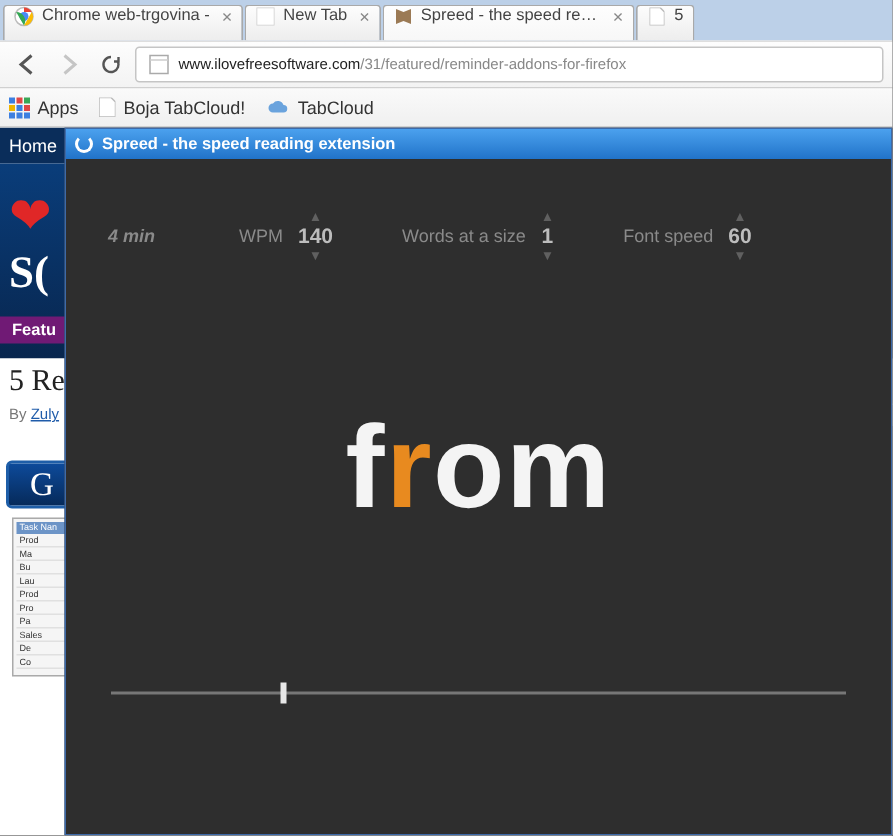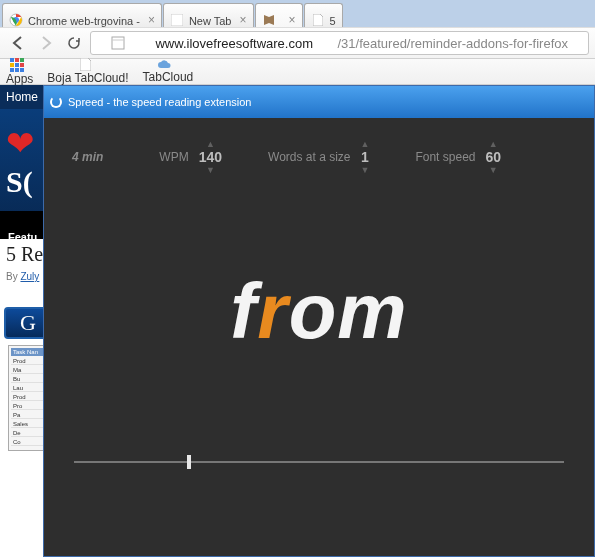--- a/index.html
+++ b/index.html
@@ -1,81 +1,81 @@
 <!DOCTYPE html>
 <html><head>
 <meta charset="utf-8">
 <style>
 * { margin:0; padding:0; box-sizing:border-box; font-family:Arial,Helvetica,sans-serif; }
 body { width:595px; height:557px; overflow:hidden; background:#fff; position:relative; }
 
 
 .tab-strip { height:27px; background:#bcd0e8; display:flex; align-items:flex-end; padding-left:2px; overflow:hidden; }
-.tab { height:24px; background:linear-gradient(#fdfdfd,#ededed); border:1px solid #a9a9a9; border-bottom:none; border-radius:3px 3px 0 0; display:flex; align-items:flex-end; padding:0 6px; font-size:11px; margin-right:1px; min-width:0; }
+.tab { height:24px; background:linear-gradient(#fdfdfd,#ededed); border:1px solid #a9a9a9; border-bottom:none; border-radius:3px 3px 0 0; display:flex; align-items:flex-start; padding:0 6px; font-size:11px; margin-right:1px; min-width:0; }
 .tab.active { background:linear-gradient(#fefefe,#f7f7f7); }
 .tab-favicon { width:14px; height:14px; margin-right:5px; display:flex; align-items:center; justify-content:center; font-size:10px; flex-shrink:0; }
 .tab-title { white-space:nowrap; overflow:hidden; text-overflow:ellipsis; max-width:120px; color:#444; font-size:11px; }
 .tab-close { margin-left:8px; color:#888; font-size:12px; cursor:pointer; flex-shrink:0; }
 
 
 .toolbar { height:32px; background:linear-gradient(#fdfdfd,#f3f3f3); border-top:1px solid #dedede; border-bottom:1px solid #d0d0d0; display:flex; align-items:center; padding:0 6px; }
 .t-btn { width:24px; height:24px; display:flex; align-items:center; justify-content:center; margin-right:4px; color:#666; cursor:pointer; border-radius:3px; }
 .t-btn.dis { color:#c5c5c5; cursor:default; }
-.omni { flex:1; height:24px; background:#fff; border:1px solid #c5c5c5; border-radius:3px; display:flex; align-items:center; padding:0 20px; font-size:13px; color:#444; overflow:hidden;justify-content:space-between; }
+.omni { flex:1; height:24px; background:#fff; border:1px solid #c5c5c5; border-radius:3px; display:flex; align-items:center; padding:0 8px; font-size:10px; color:#444; overflow:hidden; }
 .omni .globe { color:#777; margin-right:6px; font-size:12px; }
 .omni .host { color:#222; }
 .omni .path { color:#888; }
 
 
 .bookbar { height:26px; background:linear-gradient(#fafafa,#f0f0f0); border-bottom:1px solid #d0d0d0; display:flex; align-items:center; padding:0 6px; font-size:12px; }
-.book-item { display:flex; align-items:center; margin-right:14px; color:#333; cursor:pointer;flex-direction:column; }
+.book-item { display:flex; align-items:center; margin-right:14px; color:#333; cursor:pointer; }
 .book-item .ic { margin-right:5px; font-size:12px; }
 .apps-ic { width:14px; height:14px; display:grid; grid-template-columns:repeat(3,1fr); grid-template-rows:repeat(3,1fr); gap:1px; margin-right:5px; }
 .apps-ic div { background:#3d7fe0; }
 .apps-ic div:nth-child(2){background:#e04646}
 .apps-ic div:nth-child(3){background:#3aa757}
 .apps-ic div:nth-child(4){background:#f0b500}
 .apps-ic div:nth-child(5){background:#3d7fe0}
 .apps-ic div:nth-child(6){background:#e04646}
 
 
 .viewport { position:absolute; left:0; right:0; top:85px; bottom:0; overflow:hidden; }
 
 
 .bg-page { position:absolute; left:0; top:0; width:100%; height:100%; }
 .bg-nav { background:#0a2d5a; color:#fff; width:100%; height:24px; font-size:12px; display:flex; align-items:center; padding-left:6px; }
 .bg-band { position:absolute; left:0; top:24px; width:100%; height:130px; background:linear-gradient(180deg,#0a3d7a,#08264e); }
 .bg-heart { position:absolute; left:6px; top:38px; font-size:34px; color:#e02727; }
 .bg-sq { position:absolute; left:6px; top:80px; font-size:30px; font-weight:bold; color:#fff; font-family:serif; }
-.bg-featured { position:absolute; left:0; top:126px; background:#000000; color:#fff; font-size:11px; font-weight:bold; padding:20px 8px; }
+.bg-featured { position:absolute; left:0; top:126px; background:#701a75; color:#fff; font-size:11px; font-weight:bold; padding:3px 8px; }
 .bg-title { position:absolute; left:0; top:154px; background:#fff; padding:4px 6px; font-size:20px; font-family:Georgia,serif; color:#222; width:100%; }
 .bg-by { position:absolute; left:0; top:184px; background:#fff; padding:2px 6px; font-size:10px; color:#777; width:100%; }
 .bg-by a { color:#205caa; text-decoration:underline; }
 .bg-g { position:absolute; left:4px; top:222px; width:48px; height:32px; background:linear-gradient(180deg,#0d4a9a,#062a5a); border:2px solid #1e5ea8; border-radius:4px; color:#fff; font-size:22px; font-family:serif; display:flex; align-items:center; justify-content:center; }
 .bg-gantt { position:absolute; left:8px; top:260px; width:42px; background:#f5f5f5; border:1px solid #aaa; font-size:6px; padding:2px; }
 .bg-gantt .hdr { background:#6c94c7; color:#fff; padding:1px 2px; margin-bottom:2px; }
 .bg-gantt .row { padding:0 2px; color:#333; margin-bottom:2px; border-bottom:1px solid #e0e0e0; }
 .bg-no { position:absolute; left:30px; bottom:8px; color:#fff; font-size:13px; font-style:italic; }
 
 
 .spreed-window { position:absolute; left:43px; top:0; right:0; bottom:0; background:#2e2e2e; border:1px solid #3d6aa9; }
-.spreed-title { height:32px; background:linear-gradient(#4ba1ee,#2173c9); color:#fff; font-size:11px; font-weight:normal; display:flex; align-items:center; padding-left:6px; }
+.spreed-title { height:20px; background:linear-gradient(#4ba1ee,#2173c9); color:#fff; font-size:11px; font-weight:bold; display:flex; align-items:center; padding-left:6px; }
 .spreed-title .tic { margin-right:6px; width:12px; height:12px; border:2px solid #fff; border-radius:50%; border-top-color:transparent; animation:spin 2s linear infinite; }
 @keyframes spin { to { transform:rotate(360deg); } }
 .spreed-body { position:absolute; top:20px; left:0; right:0; bottom:0; }
 
 .settings-row { display:flex; align-items:center; justify-content:flex-start; padding:34px 28px 0 28px; gap:46px; }
 .setting { display:flex; align-items:center; color:#8a8a8a; font-size:12px; }
 .setting .lbl { margin-right:10px;text-align:center; }
 .setting.time .lbl { color:#8a8a8a; font-weight:bold; font-style:italic; }
 .setting .val-wrap { display:flex; flex-direction:column; align-items:center; }
 .setting .chev { color:#606060; font-size:9px; line-height:8px; cursor:pointer; }
 .setting .val { color:#bdbdbd; font-weight:bold; font-size:14px; margin:1px 0; }
 
-.word-stage { position:absolute; top:160px; left:0; right:0; text-align:center;font-style:italic; }
+.word-stage { position:absolute; top:160px; left:0; right:0; text-align:center; }
 .word { font-family:Georgia,"Times New Roman",serif; font-size:78px; font-weight:bold; color:#f4f4f4; letter-spacing:1px; }
 .word .focus { color:#e88a1f; }
 
 .progress-wrap { position:absolute; left:30px; right:30px; top:348px; height:16px; display:flex; align-items:center; }
 .track { flex:1; height:2px; background:#777; position:relative; }
 .thumb { position:absolute; top:-6px; width:4px; height:14px; background:#e8e8e8; }
 
 svg { display:block; }
 </style>
 </head>
@@ -103,20 +103,21 @@
     </span>
     <span class="tab-title">New Tab</span>
     <span class="tab-close">×</span>
   </div>
   <div class="tab active">
     <span class="tab-favicon">
       <svg width="12" height="12">
           <path d="M1 1v10l5-2 5 2V1L6 3z" fill="#9b7a55"></path>
         </svg>
     </span>
+    <span class="tab-title">Spreed - the speed readi</span>
     <span class="tab-close">×</span>
   </div>
   <div class="tab">
     <span class="tab-favicon">
       <svg width="10" height="12">
           <path d="M0 0h7l3 3v9H0z" fill="#fff" stroke="#bbb"></path>
         </svg>
     </span>
     <span class="tab-title">5</span>
   </div>

